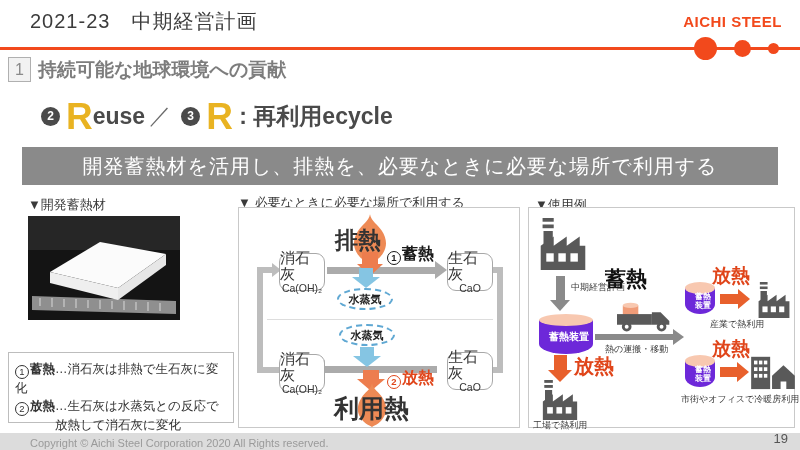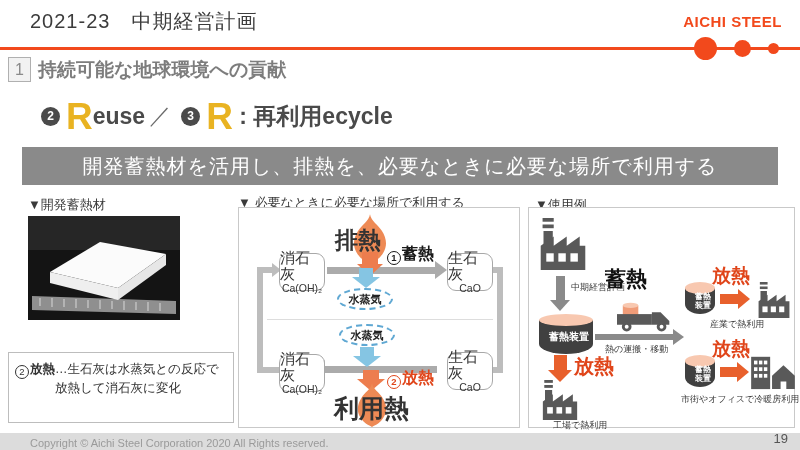--- a/index.html
+++ b/index.html
@@ -48,21 +48,21 @@
   .chem-box .nm { font-size:15px; color:#333;font-family:Liberation Serif, serif; }
   .chem-box .fm { font-size:10.5px; color:#333; }
 
   
   .bar { background:#ababab; }
   .tri { width:0; height:0; }
   .steam { border:2px dashed #5fa8d3; border-radius:50%; background:#fff; display:flex; align-items:center;
     justify-content:center; font-size:11px; font-weight:bold; color:#222; }
 
   
-  .cyl { position:absolute; background:#404040; border-radius:0 0 50% 50% / 0 0 10px 10px;
+  .cyl { position:absolute; background:#6d28d9; border-radius:0 0 50% 50% / 0 0 10px 10px;
     display:flex; align-items:center; justify-content:center; text-align:center;padding-left:6px; }
   .cyl::before { content:''; position:absolute; left:0; right:0; top:-6px; height:12px; border-radius:50%;
     background:#f8c8b0; }
   .cyl .cyl-label { position:relative; color:#fff; font-weight:bold; z-index:1; }
 
   .release-red { font-weight:bold; color:#e0451a; }
   .tiny-label { font-size:9px; color:#3a3a3a; white-space:nowrap; }
 
   
   .footer { left:0; top:433px; width:800px; height:17px; background:#dcdcdc; }
@@ -159,20 +159,23 @@
         <line x1="120" y1="86" x2="120" y2="95"></line>
       <line x1="132" y1="87" x2="132" y2="95"></line>
     </g>
     <polygon points="22,56 72,26 138,38 90,72" fill="#fbfbfb"></polygon>
     <polygon points="90,72 138,38 138,49 90,84" fill="#e7e7e7"></polygon>
     <polygon points="22,56 90,72 90,84 22,67" fill="#efefef"></polygon>
   </svg>
 
   <div class="abs note-box">
     <div>
+      <span class="cnum-outline">1</span><b>蓄熱</b><span>…消石灰は排熱で生石灰に変化</span>
+    </div>
+    <div>
       <span class="cnum-outline">2</span><b>放熱</b><span>…生石灰は水蒸気との反応で</span>
     </div>
     <div style="margin-left:40px">放熱して消石灰に変化</div>
   </div>
 
   <div class="abs panel" style="left:238px;top:207px;width:282px;height:221px">
 
     <div class="abs bar" style="left:18px;top:59px;width:16px;height:6px;background:#bdbdbd"></div>
     <div class="abs tri" style="left:33px;top:55px;border-left:9px solid #bdbdbd;border-top:7px solid transparent;border-bottom:7px solid transparent"></div>
     <div class="abs bar" style="left:18px;top:59px;width:6px;height:106px;background:#bdbdbd"></div>
@@ -260,21 +263,21 @@
     <div class="abs" style="left:66px;top:126px;width:78px;height:6px;background:#8a8a8a"></div>
     <div class="abs tri" style="left:144px;top:121px;border-left:11px solid #8a8a8a;border-top:8px solid transparent;border-bottom:8px solid transparent"></div>
     <div class="abs tiny-label" style="left:76px;top:135px">熱の運搬・移動</div>
 
     <div class="abs" style="left:25px;top:147px;width:13px;height:15px;background:#e8602c"></div>
     <div class="abs tri" style="left:19px;top:162px;border-top:12px solid #e8602c;border-left:12.5px solid transparent;border-right:12.5px solid transparent"></div>
     <div class="abs release-red" style="left:45px;top:145px;font-size:20px">放熱</div>
     <svg class="abs" style="left:10px;top:172px" width="42" height="40" viewBox="0 0 56 56">
       <use href="#factory-shape" fill="#595959"></use>
     </svg>
-    <div class="abs tiny-label" style="left:24px;top:211px">工場で熱利用</div>
+    <div class="abs tiny-label" style="left:4px;top:211px">工場で熱利用</div>
 
     <div class="abs release-red" style="left:183px;top:55px;font-size:19px">放熱</div>
     <div class="cyl" style="left:156px;top:80px;width:30px;height:26px">
       <span class="cyl-label" style="font-size:8px;line-height:1.15;width:18px">蓄熱装置</span>
     </div>
     <div class="abs" style="left:191px;top:86px;width:18px;height:10px;background:#e8602c"></div>
     <div class="abs tri" style="left:209px;top:81px;border-left:12px solid #e8602c;border-top:10px solid transparent;border-bottom:10px solid transparent"></div>
     <svg class="abs" style="left:226px;top:74px" width="38" height="36" viewBox="0 0 56 56">
       <use href="#factory-shape" fill="#595959"></use>
     </svg>

